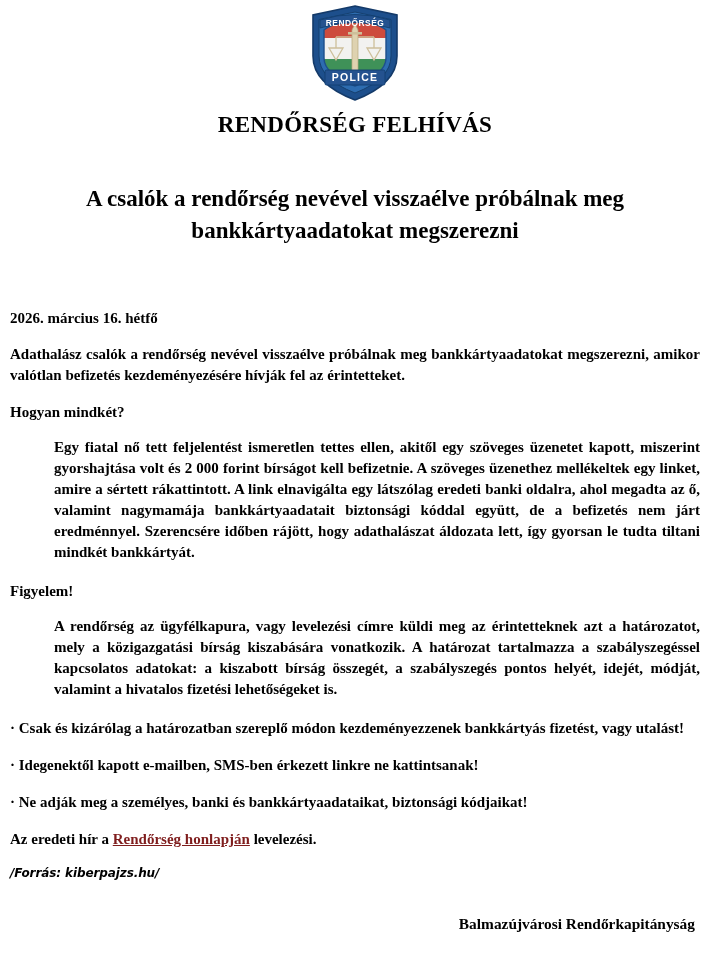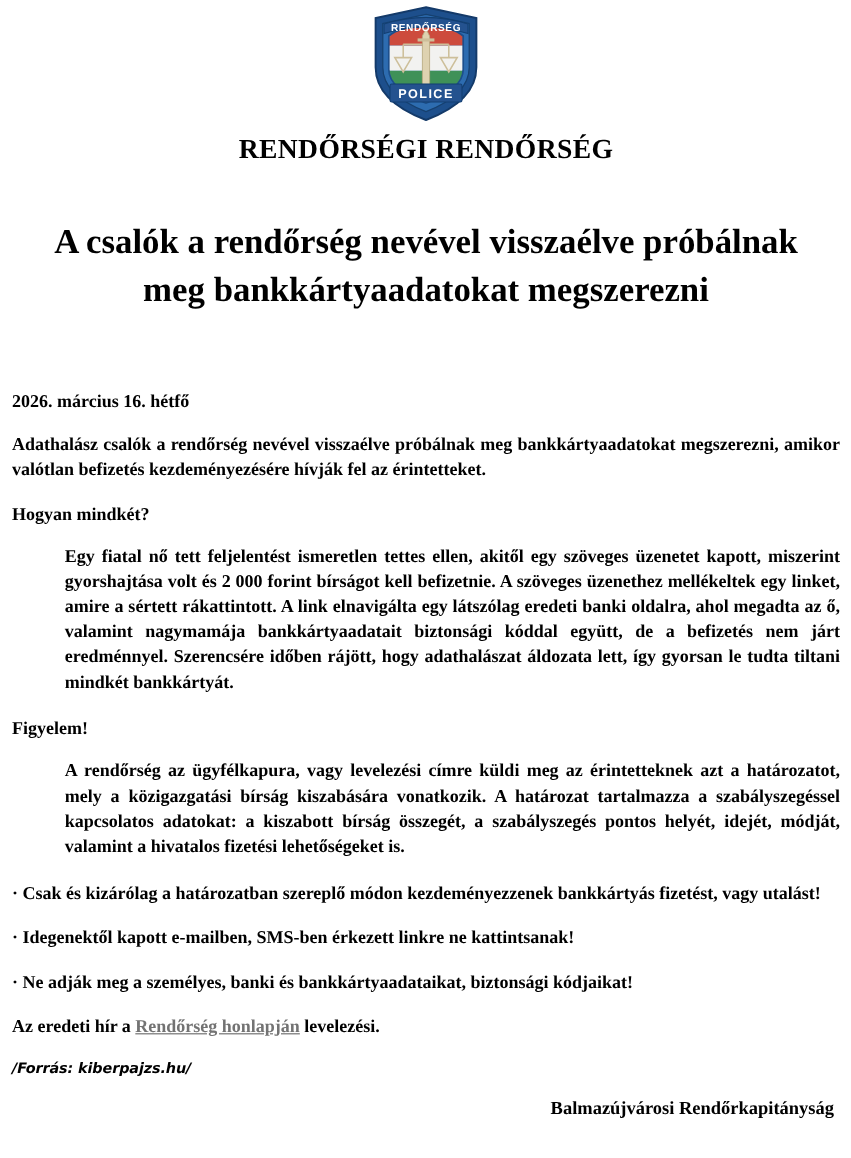--- a/index.html
+++ b/index.html
@@ -42,21 +42,21 @@
     text-align: center;
     font-weight: bold;
     font-size: 23px;
     letter-spacing: 0.3px;
     margin: 10px 0 0 0;
     line-height: 1.1;
   }
   .main-title {
     text-align: center;
     font-weight: bold;
-    font-size: 29px;
+    font-size: 23px;
     line-height: 1.37;
     margin: 46px 28px 0 28px;
   }
 
   
   .body-block {
     margin-top: 62px;
   }
   p.t {
     font-size: 15px;
@@ -76,21 +76,21 @@
     margin-bottom: 16px;
   }
   p.last-para {
     margin-bottom: 18px;
     margin-left: 44px;
   }
   .dot {
     font-weight: bold;
   }
   a.link {
-    color: #737373;
+    color: #7f1d1d;
     text-decoration: underline;
     font-weight: bold;
   }
   p.source {
     font-family: "DejaVu Sans", "Liberation Sans", sans-serif;
     font-style: italic;
     font-weight: bold;
     font-size: 12px;
     margin: 6px 0 0 0;
     text-align: left;
@@ -143,21 +143,21 @@
 
       <path d="M13 16 Q48 5 83 16 L83 24 Q48 13 13 24 Z" fill="#24528f" stroke="#0f3straight" stroke-width="0"></path>
       <path d="M13 16 Q48 5 83 16 L83 24 Q48 13 13 24 Z" fill="#24528f" stroke="#123f72" stroke-width="0.9"></path>
       <text x="48" y="22.2" text-anchor="middle" fill="#ffffff" font-family="Liberation Sans, sans-serif" font-size="8.4" font-weight="bold" letter-spacing="0.5">RENDŐRSÉG</text>
 
       <rect x="18" y="66" width="60" height="15" rx="1.5" fill="#24528f" stroke="#123f72" stroke-width="0.9"></rect>
       <text x="48" y="77.4" text-anchor="middle" fill="#ffffff" font-family="Liberation Sans, sans-serif" font-size="10.5" font-weight="bold" letter-spacing="1.2">POLICE</text>
     </svg>
   </div>
 
-  <h1 class="kicker">RENDŐRSÉGI RENDŐRSÉG</h1>
+  <h1 class="kicker">RENDŐRSÉG FELHÍVÁS</h1>
 
   <h2 class="main-title">A csalók a rendőrség nevével visszaélve próbálnak meg bankkártyaadatokat megszerezni</h2>
 
   <div class="body-block">
 
     <p class="t">2026. március 16. hétfő</p>
 
     <p class="t lead">Adathalász csalók a rendőrség nevével visszaélve próbálnak meg bankkártyaadatokat megszerezni, amikor valótlan befizetés kezdeményezésére hívják fel az érintetteket.</p>
 
     <p class="t sub">Hogyan mindkét?</p>

